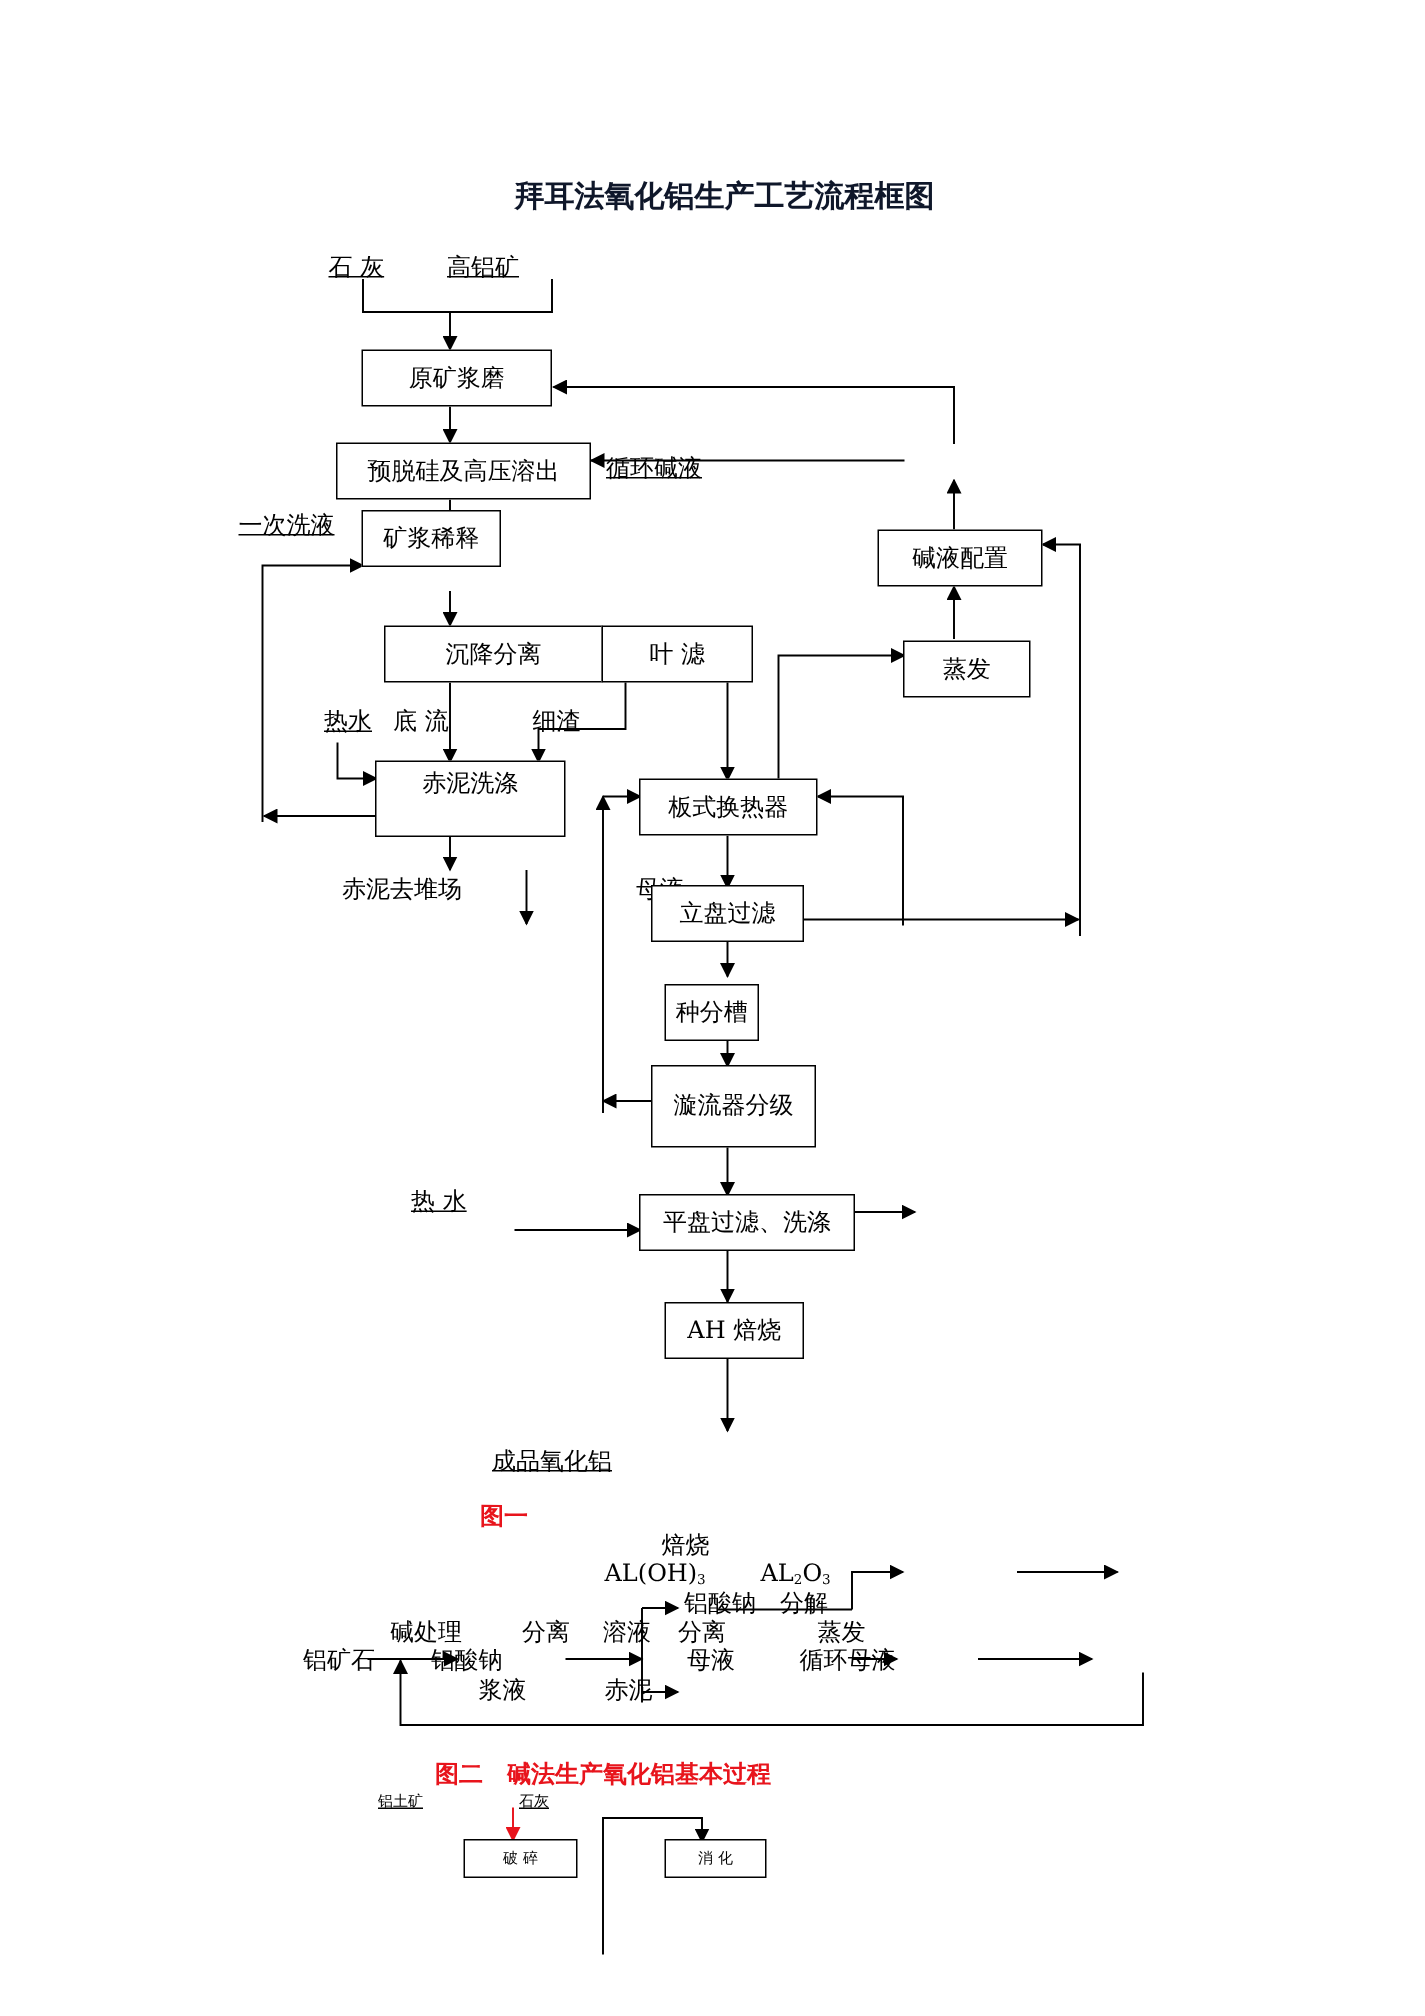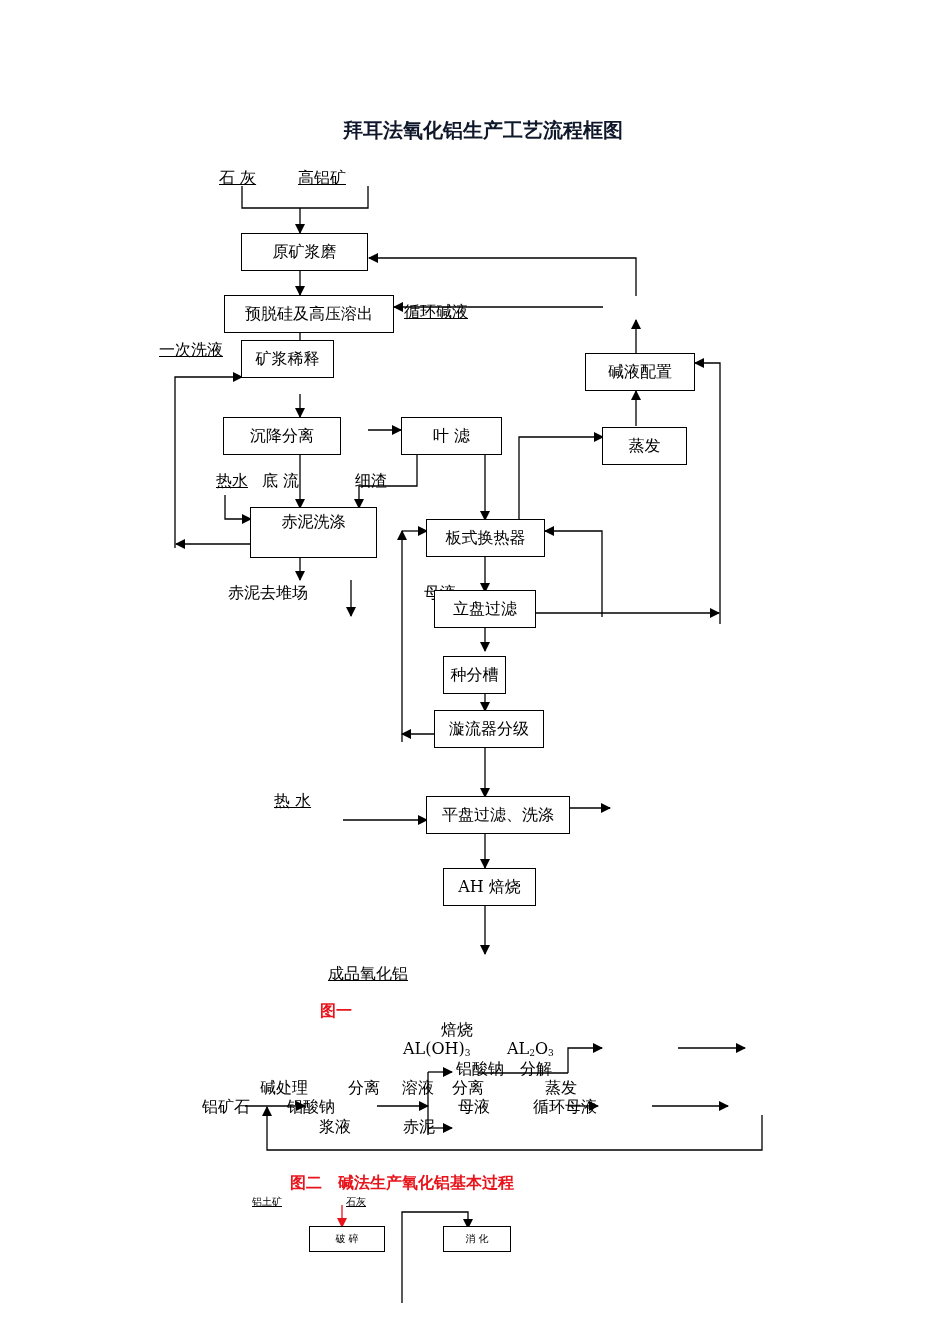--- a/index.html
+++ b/index.html
@@ -92,27 +92,27 @@
 <div class="t" style="left:262px; top:472px;">底  流</div>
 <div class="t" style="left:355px; top:472px;">细渣</div>
 <div class="t" style="left:228px; top:584px;">赤泥去堆场</div>
 <div class="t" style="left:424px; top:584px;">母液</div>
 <div class="t u" style="left:274px; top:792px;">热 水</div>
 <div class="t u" style="left:328px; top:965px;">成品氧化铝</div>
 
 <div class="box" style="left:241px; top:233px; width:127px; height:38px;">原矿浆磨</div>
 <div class="box" style="left:224px; top:295px; width:170px; height:38px;">预脱硅及高压溶出</div>
 <div class="box" style="left:241px; top:340px; width:93px; height:38px;">矿浆稀释</div>
-<div class="box" style="left:223px; top:417px; width:118px; height:38px;text-align:right;">沉降分离</div>
+<div class="box" style="left:256px; top:417px; width:146px; height:38px;text-align:right;">沉降分离</div>
 <div class="box" style="left:401px; top:417px; width:101px; height:38px;">叶 滤</div>
 <div class="box tl" style="left:250px; top:507px; width:127px; height:51px;">赤泥洗涤</div>
 <div class="box" style="left:426px; top:519px; width:119px; height:38px;">板式换热器</div>
 <div class="box" style="left:434px; top:590px; width:102px; height:38px;">立盘过滤</div>
 <div class="box" style="left:443px; top:656px; width:63px; height:38px;text-align:center;">种分槽</div>
-<div class="box" style="left:434px; top:710px; width:110px; height:38px;">漩流器分级</div>
+<div class="box" style="left:434px; top:710px; width:110px; height:55px;">漩流器分级</div>
 <div class="box" style="left:426px; top:796px; width:144px; height:38px;">平盘过滤、洗涤</div>
 <div class="box" style="left:443px; top:868px; width:93px; height:38px;">AH 焙烧</div>
 <div class="box" style="left:602px; top:427px; width:85px; height:38px;">蒸发</div>
 <div class="box" style="left:585px; top:353px; width:110px; height:38px;">碱液配置</div>
 
 <div class="t cap" style="left:320px; top:1002px;">图一</div>
 
 <div class="t" style="left:441px; top:1021px;">焙烧</div>
 <div class="t" style="left:403px; top:1040px;"><span>AL(OH)</span><sub>3</sub></div>
 <div class="t" style="left:507px; top:1040px;"><span>AL</span><sub>2</sub><span>O</span><sub>3</sub></div>

